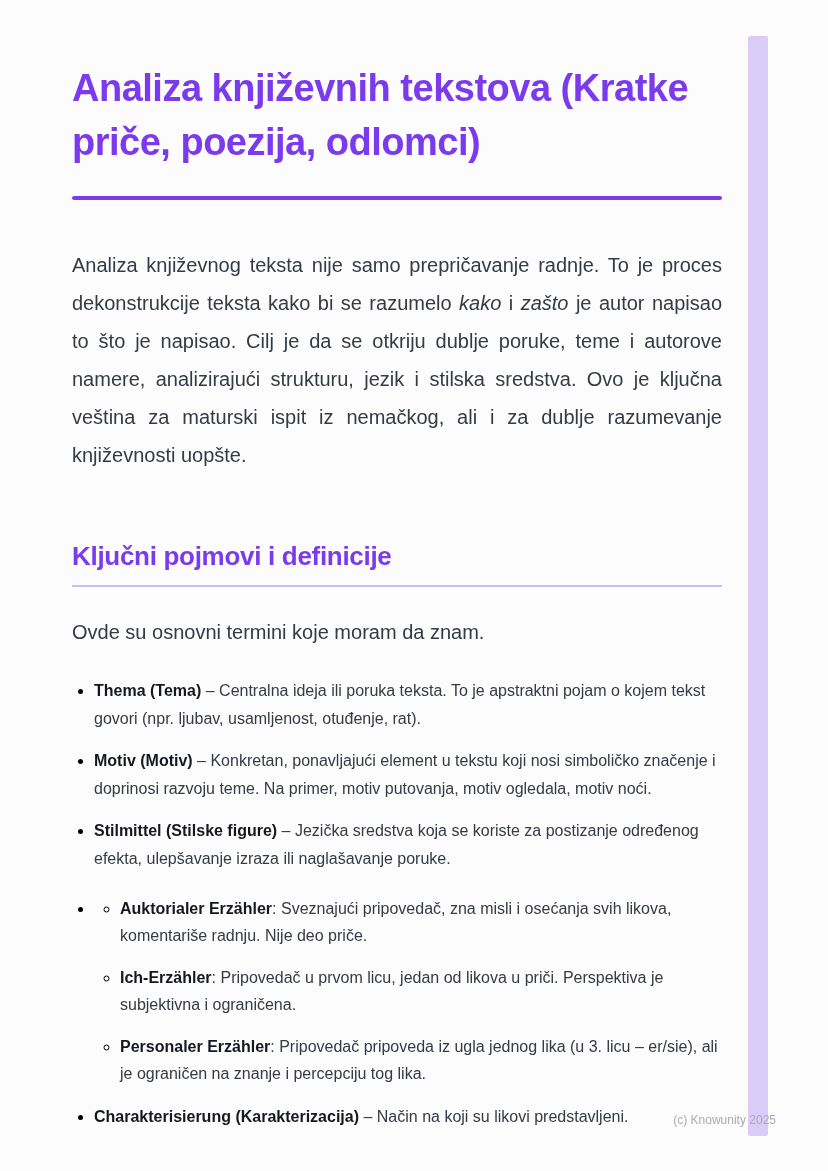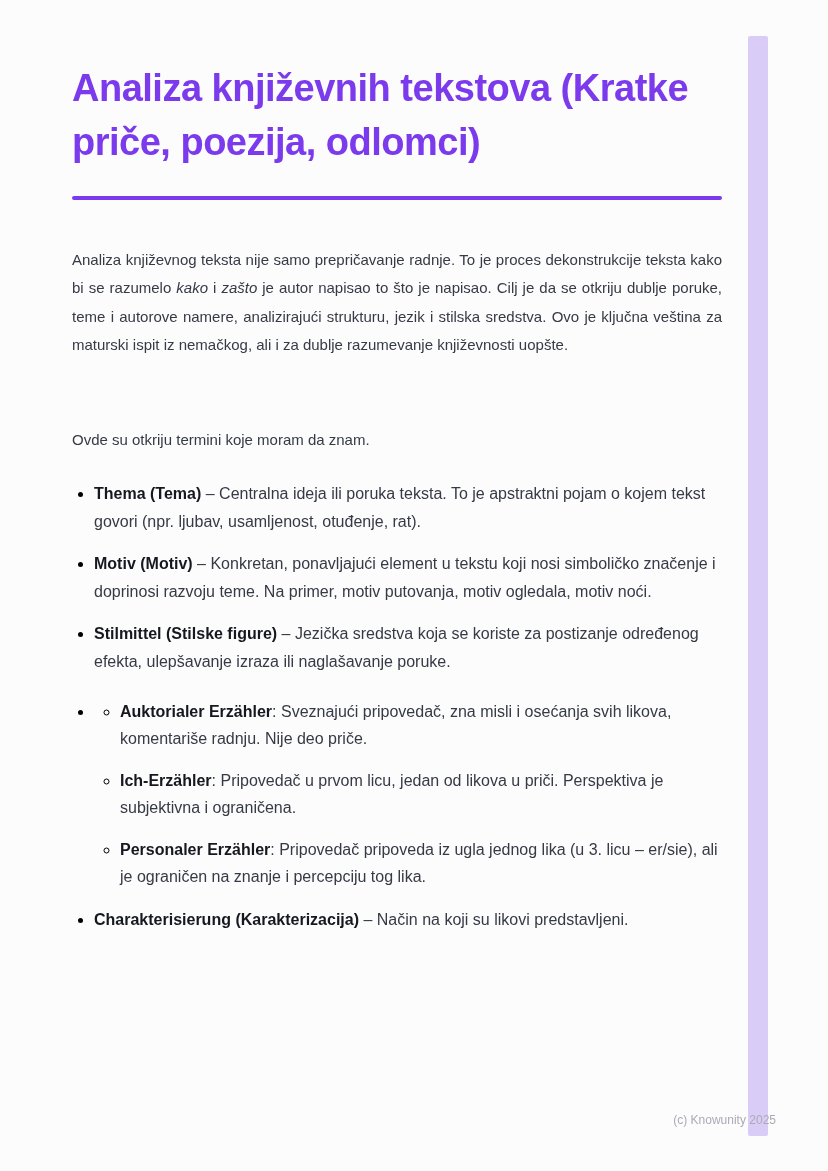--- a/index.html
+++ b/index.html
@@ -52,21 +52,21 @@
     padding-bottom: 13px;
     font-size: 26px;
     line-height: 1.25;
     font-weight: 800;
     letter-spacing: -0.3px;
     color: var(--accent, #7C3AED);
     border-bottom: 2px solid var(--underline, #CBBCF4);
   }
   .body-text {
     margin: 0;
-    font-size: 15px;
+    font-size: 20px;
     line-height: 1.9;
     color: var(--text, #363A45);
   }
   .justify { text-align: justify; }
   .section-terms { margin-top: 66px; }
   .lead { margin: 0 0 26px 0; }
   ul.terms-list {
     margin: 0;
     padding-left: 22px;
     list-style: disc;
@@ -109,21 +109,22 @@
 
     <h1 class="page-title">Analiza književnih tekstova (Kratke priče, poezija, odlomci)</h1>
 
     <hr class="title-rule">
 
     <section>
       <p class="body-text justify"><span>Analiza književnog teksta nije samo prepričavanje radnje. To je proces dekonstrukcije teksta kako bi se razumelo </span><em>kako</em><span> i </span><em>zašto</em><span> je autor napisao to što je napisao. Cilj je da se otkriju dublje poruke, teme i autorove namere, analizirajući strukturu, jezik i stilska sredstva. Ovo je ključna veština za maturski ispit iz nemačkog, ali i za dublje razumevanje književnosti uopšte.</span></p>
     </section>
 
     <section class="section-terms">
-      <p class="body-text lead">Ovde su otkriju termini koje moram da znam.</p>
+      <h2 class="section-heading">Ključni pojmovi i definicije</h2>
+      <p class="body-text lead">Ovde su osnovni termini koje moram da znam.</p>
 
       <ul class="terms-list">
 
         <li>
           <p class="li-text"><strong class="term-strong">Thema (Tema)</strong><span> – Centralna ideja ili poruka teksta. To je apstraktni pojam o kojem tekst govori (npr. ljubav, usamljenost, otuđenje, rat).</span></p>
         </li>
 
         <li>
           <p class="li-text"><strong class="term-strong">Motiv (Motiv)</strong><span> – Konkretan, ponavljajući element u tekstu koji nosi simboličko značenje i doprinosi razvoju teme. Na primer, motiv putovanja, motiv ogledala, motiv noći.</span></p>
         </li>

